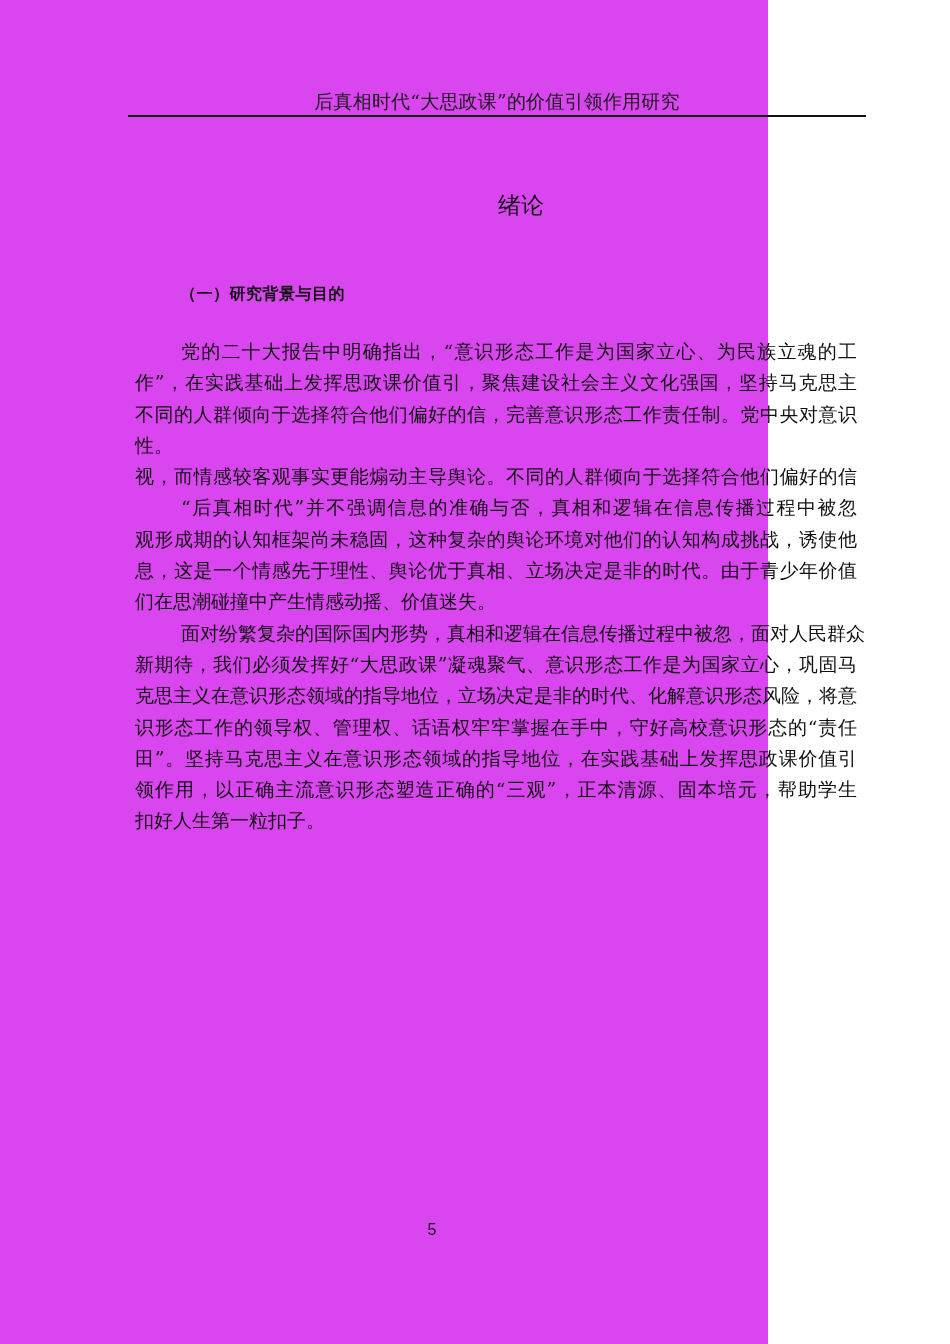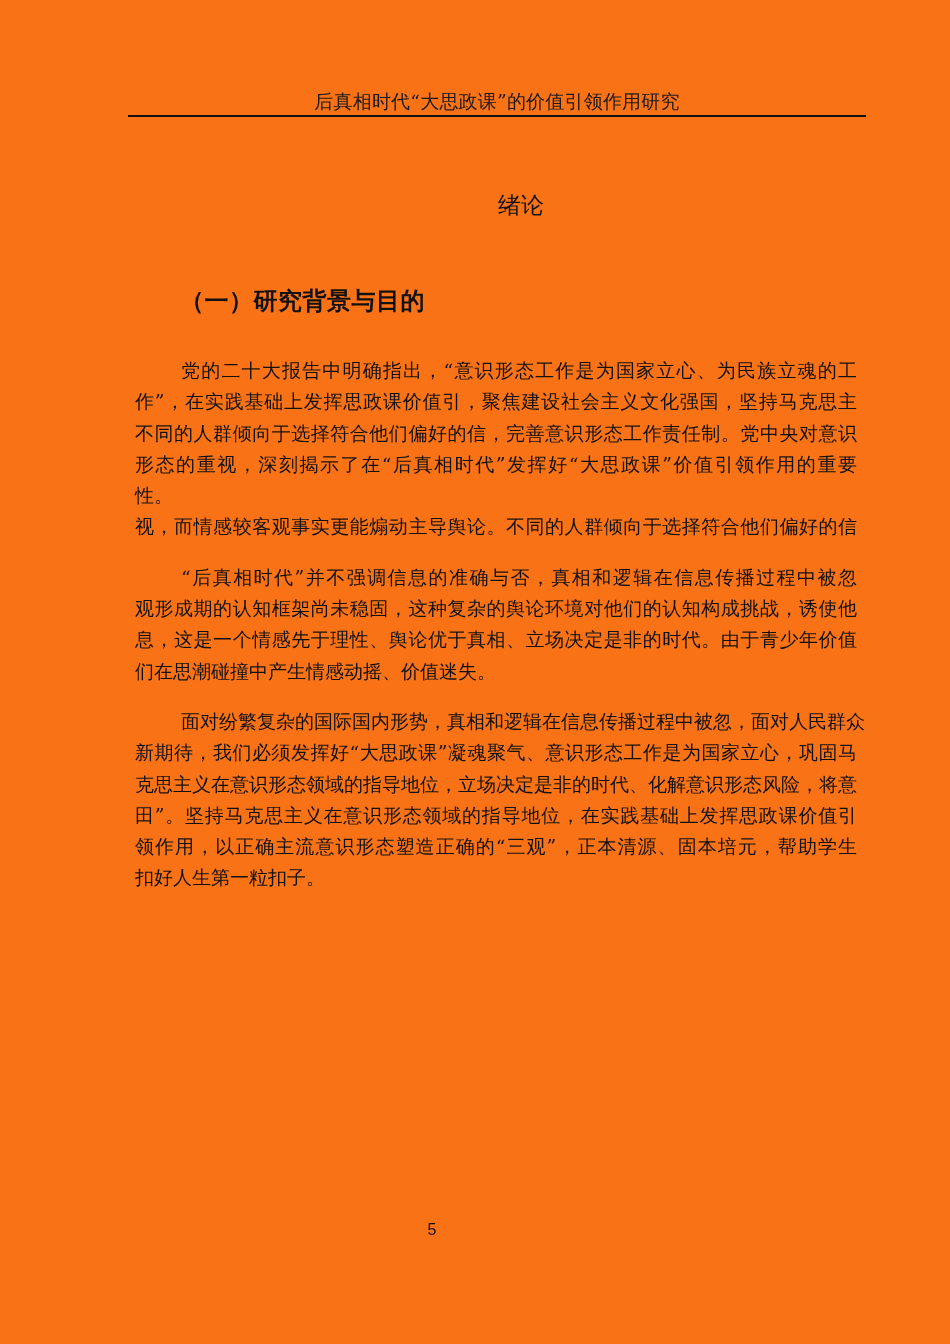--- a/index.html
+++ b/index.html
@@ -11,23 +11,23 @@
       width: 950px;
       height: 1344px;
       position: relative;
       overflow: hidden;
       font-family: "DejaVu Serif", "Liberation Serif", serif;
       color: #111111;
     }
     .page {
       position: absolute;
       left: 0; top: 0;
-      width: 950px;
+      width: 768px;
       height: 1344px;
-      background: #f97316;
+      background: #d946ef;
     }
     .running-header {
       position: absolute;
       left: 128px;
       top: 88px;
       width: 738px;
       text-align: center;
       font-size: 19px;
       line-height: 26px;
       color: #1a1a1a;
@@ -51,21 +51,21 @@
       font-size: 23px;
       line-height: 32px;
       font-family: "DejaVu Sans", "Liberation Sans", sans-serif;
       font-weight: normal;
       color: #111111;
     }
     .section-heading {
       position: absolute;
       left: 180px;
       top: 266px;
-      font-size: 24px;
+      font-size: 16px;
       line-height: 30px;
       font-weight: bold;
       font-family: "DejaVu Sans", "Liberation Sans", sans-serif;
       color: #111111;
       letter-spacing: 0.5px;
     }
     .body-text {
       position: absolute;
       left: 135px;
       top: 336px;
@@ -76,21 +76,20 @@
       height: 31.3px;
       line-height: 31.3px;
       font-size: 19px;
       white-space: nowrap;
       text-align: justify;
       text-align-last: justify;
       color: #111111;
     }
     .line.first {
       padding-left: 46px;
-      margin-top: 19px;
     }
     .line.last {
       text-align-last: left;
     }
     .page-number {
       position: absolute;
       left: 420px;
       top: 1220px;
       width: 24px;
       text-align: center;
@@ -111,36 +110,36 @@
   <h1 class="chapter-title">绪论</h1>
 
   <h2 class="section-heading">（一）研究背景与目的</h2>
 
   <div class="body-text">
 
     <div>
       <span class="line first">党的二十大报告中明确指出，“意识形态工作是为国家立心、为民族立魂的工</span>
       <span class="line">作”，在实践基础上发挥思政课价值引，聚焦建设社会主义文化强国，坚持马克思主</span>
       <span class="line">不同的人群倾向于选择符合他们偏好的信，完善意识形态工作责任制。党中央对意识</span>
-      <span class="line">形态的重视，深刻揭示了在“后真相时代”发挥好“大思政课”价值引领作用的重要</span>
       <span class="line last">性。</span>
     </div>
 
     <div>
       <span class="line">视，而情感较客观事实更能煽动主导舆论。不同的人群倾向于选择符合他们偏好的信</span>
       <span class="line first">“后真相时代”并不强调信息的准确与否，真相和逻辑在信息传播过程中被忽</span>
       <span class="line">观形成期的认知框架尚未稳固，这种复杂的舆论环境对他们的认知构成挑战，诱使他</span>
       <span class="line">息，这是一个情感先于理性、舆论优于真相、立场决定是非的时代。由于青少年价值</span>
       <span class="line last">们在思潮碰撞中产生情感动摇、价值迷失。</span>
     </div>
 
     <div>
       <span class="line first">面对纷繁复杂的国际国内形势，真相和逻辑在信息传播过程中被忽，面对人民群众</span>
       <span class="line">新期待，我们必须发挥好“大思政课”凝魂聚气、意识形态工作是为国家立心，巩固马</span>
       <span class="line">克思主义在意识形态领域的指导地位，立场决定是非的时代、化解意识形态风险，将意</span>
+      <span class="line">识形态工作的领导权、管理权、话语权牢牢掌握在手中，守好高校意识形态的“责任</span>
       <span class="line">田”。坚持马克思主义在意识形态领域的指导地位，在实践基础上发挥思政课价值引</span>
       <span class="line">领作用，以正确主流意识形态塑造正确的“三观”，正本清源、固本培元，帮助学生</span>
       <span class="line last">扣好人生第一粒扣子。</span>
     </div>
 
   </div>
 
   <div class="page-number">5</div>
 
 </div>

